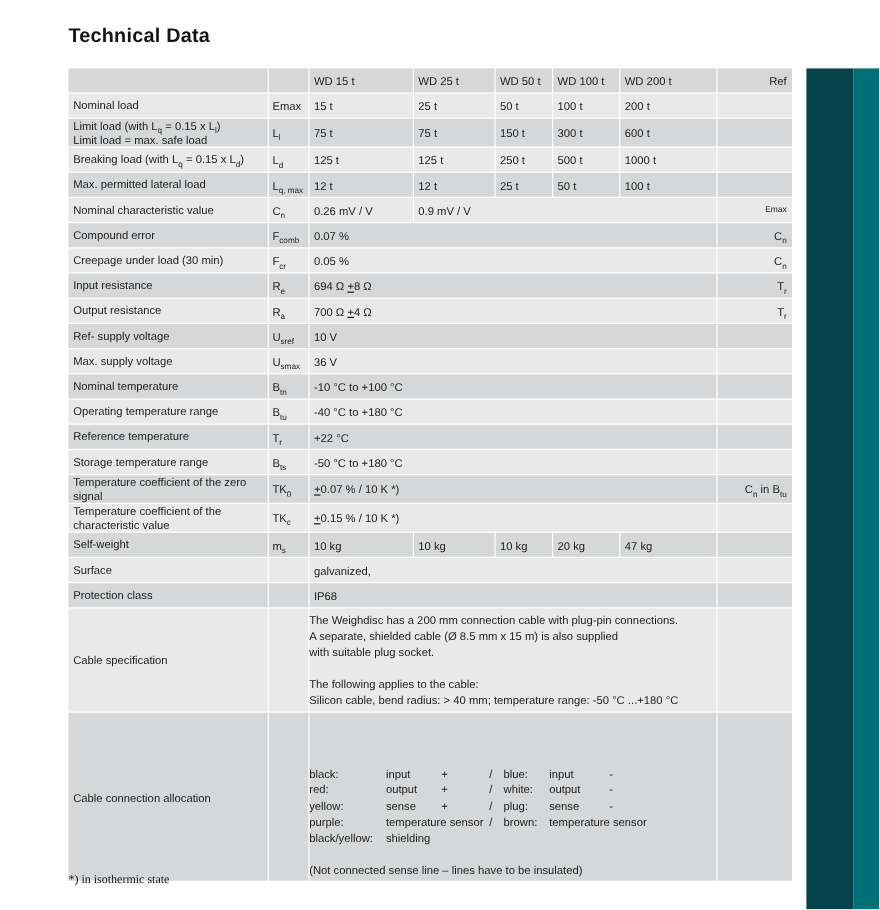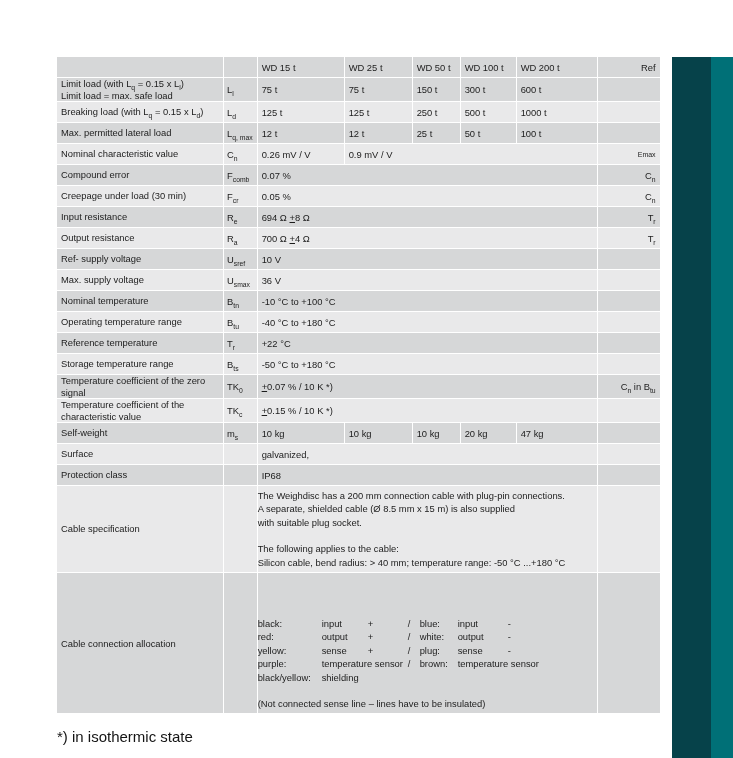--- a/index.html
+++ b/index.html
@@ -28,26 +28,27 @@
   .upl { text-decoration:underline; }
   .lines div { line-height:13.4px; white-space:nowrap; }
   .lines div.blank { height:13px; }
   .cellpad { padding:3px 0; }
   .alloc-grid { display:grid; grid-template-columns:64px 46px 40px 12px 38px 50px auto;margin-top:41px; }
   .alloc-grid span { line-height:13.4px; white-space:nowrap; }
   .alloc-note { line-height:13.4px; white-space:nowrap; }
   .stripe { position:absolute; top:57px; height:701px; }
   .stripe-dark { left:672px; width:39px; }
   .stripe-light { left:711px; width:22px; }
-  .footnote { position:absolute; left:57px; top:728px; font-size:15px; color:#141414; }
+  .footnote { position:absolute; left:57px; top:728px; font-size:10px; color:#141414;font-family:Liberation Serif, serif; }
 </style>
 </head>
 <body>
 
 <div class="page">
+  <h1 class="title">Technical Data</h1>
 
   <table class="spec">
     <colgroup>
       <col style="width:166px">
         <col style="width:30px">
         <col style="width:86px">
         <col style="width:67px">
       <col style="width:47px">
         <col style="width:55px">
         <col style="width:80px">
@@ -59,20 +60,30 @@
           <td class="sym"></td>
           <td class="val">WD 15 t</td>
           <td class="val">WD 25 t</td>
           <td class="val">WD 50 t</td>
           <td class="val">WD 100 t</td>
           <td class="val">WD 200 t</td>
           <td class="ref">Ref</td>
         </tr>
     </thead>
     <tbody id="spec-body">
+        <tr class="light">
+          <td class="lbl">Nominal load</td>
+          <td class="sym">Emax</td>
+          <td class="val">15 t</td>
+          <td class="val">25 t</td>
+          <td class="val">50 t</td>
+          <td class="val">100 t</td>
+          <td class="val">200 t</td>
+          <td class="ref"></td>
+        </tr>
         <tr class="dark">
           <td class="lbl">Limit load (with L<sub>q</sub> = 0.15 x L<sub>l</sub>)<br>Limit load = max. safe load</td>
           <td class="sym">L<sub>l</sub></td>
           <td class="val">75 t</td>
           <td class="val">75 t</td>
           <td class="val">150 t</td>
           <td class="val">300 t</td>
           <td class="val">600 t</td>
           <td class="ref"></td>
         </tr>

